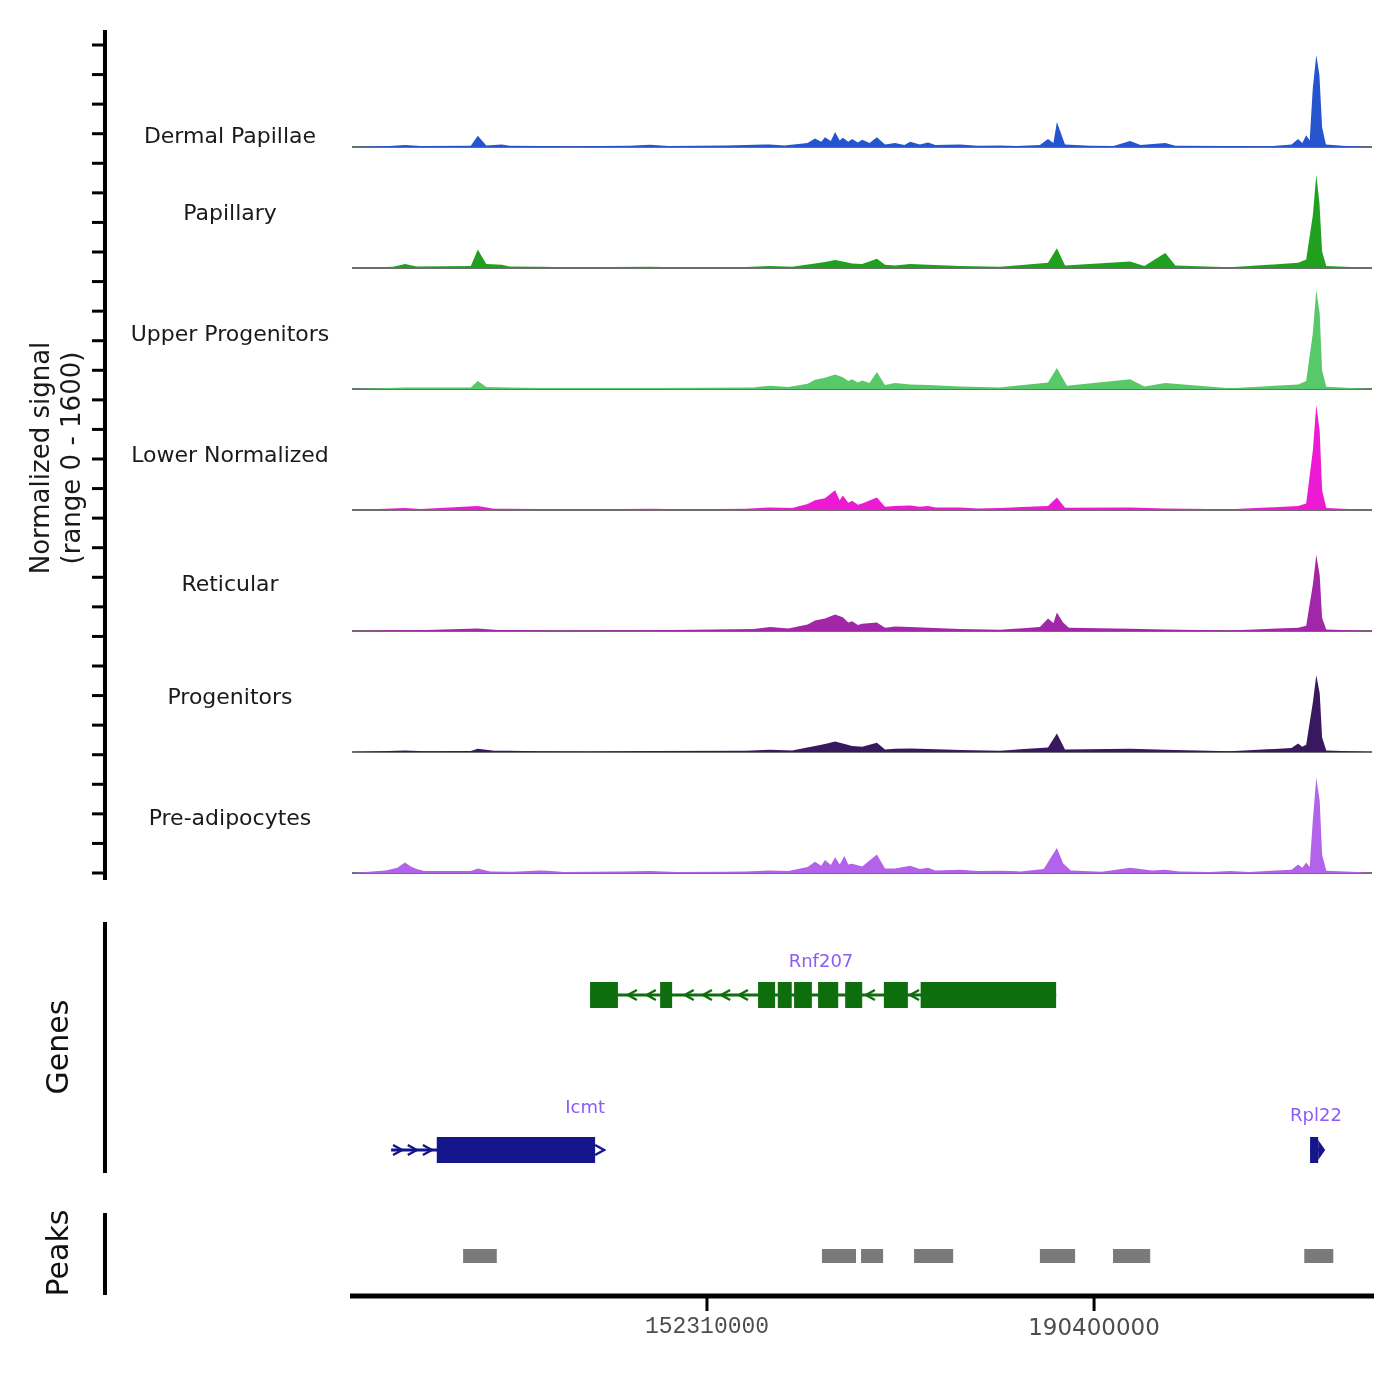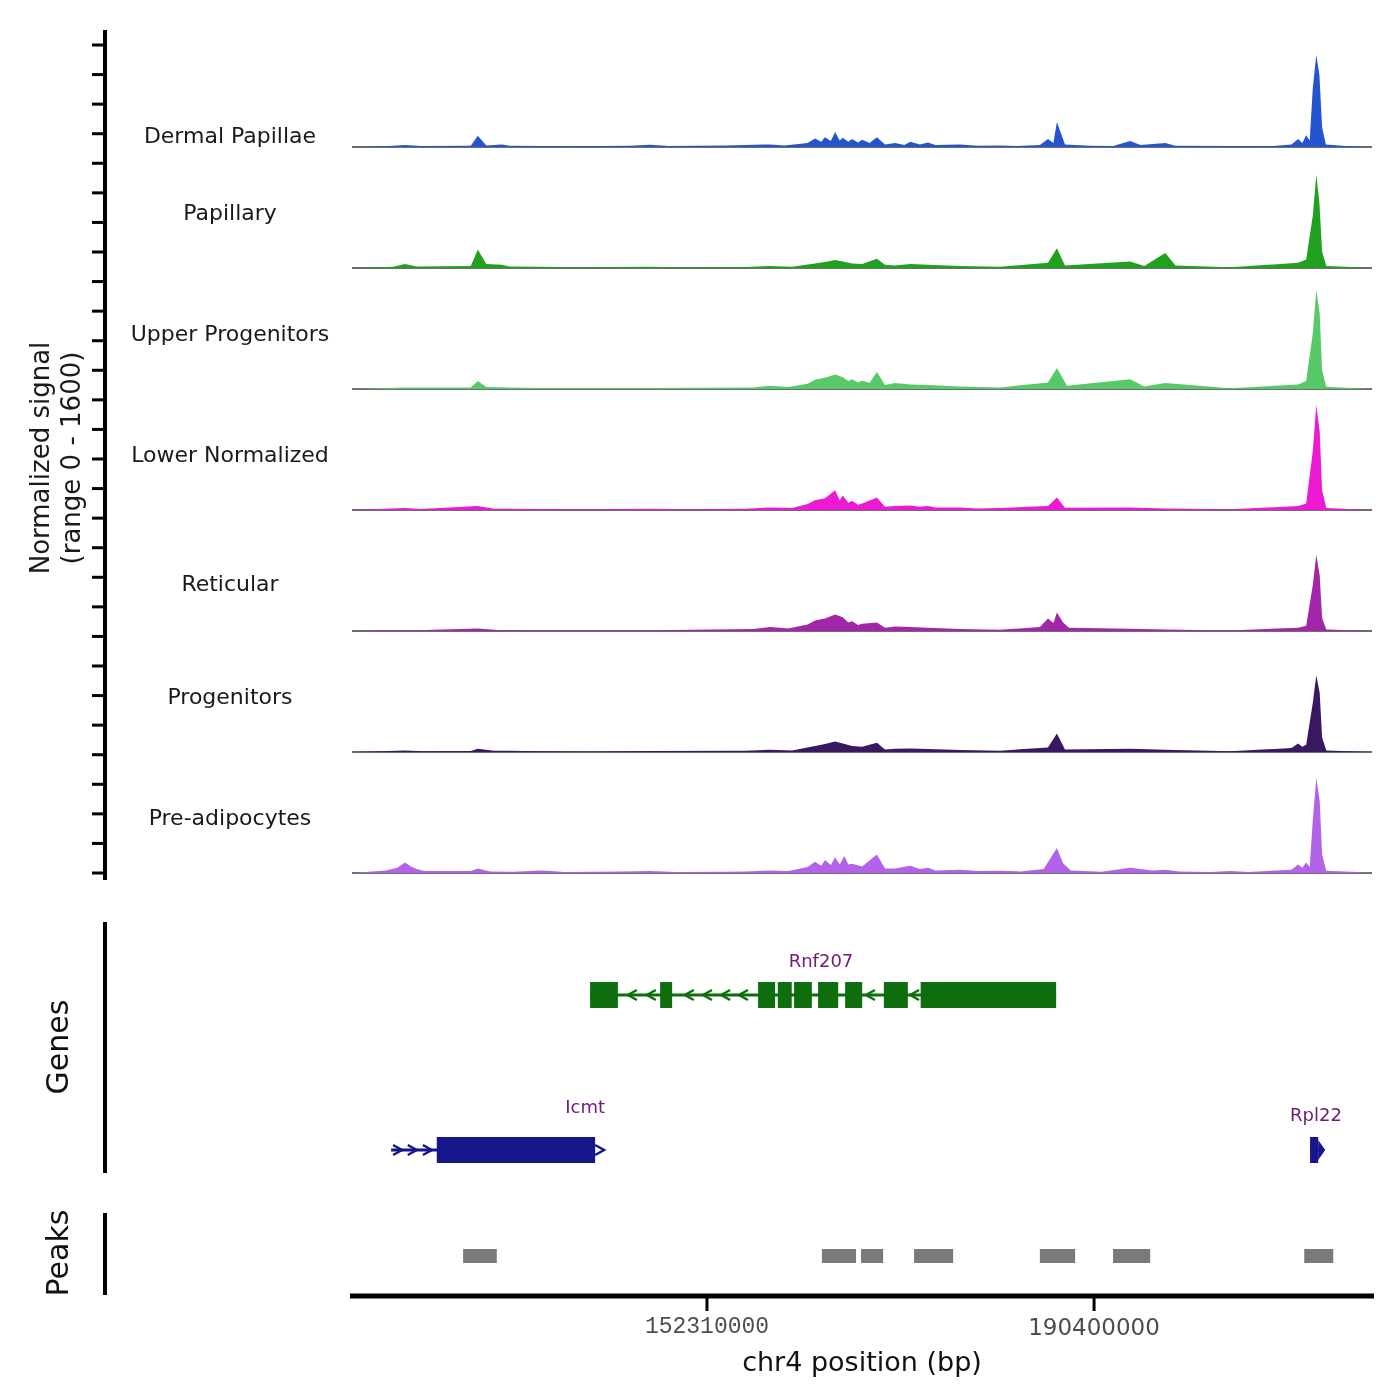--- a/index.html
+++ b/index.html
@@ -10,21 +10,21 @@
   .rot{position:absolute;transform:translate(-50%,-50%) rotate(-90deg);white-space:nowrap;}
   .ylab-block{text-align:center;font-size:26px;line-height:31px;color:#1a1a1a;}
   .section-label{font-size:30px;color:#111;}
   .track-label{position:absolute;left:65px;width:330px;text-align:center;
     font-size:22px;line-height:28px;color:#1a1a1a;}
   .xtick-label{position:absolute;width:200px;text-align:center;
     font-size:23px;color:#4d4d4d;}
   .x-title{position:absolute;width:500px;text-align:center;
     font-size:27px;color:#111;}
   .gene-label{position:absolute;width:220px;text-align:center;
-    font-size:18px;color:#701a75;}
+    font-size:18px;color:#8b5cf6;}
   svg{position:absolute;left:0;top:0;}
 </style>
 </head>
 <body>
 
 <div id="fig">
 
   <svg id="plot-svg" width="1400" height="1400">
       <line x1="105" y1="30" x2="105" y2="880" stroke="#000" stroke-width="4"></line>
       <line x1="92" y1="45" x2="105" y2="45" stroke="#000" stroke-width="3"></line>
@@ -131,15 +131,14 @@
       <div class="track-label" style="top: 804px;">Pre-adipocytes</div>
     </div>
 
   <div class="gene-label" style="left:711px;top:950px;">Rnf207</div>
   <div class="gene-label" style="left:385px;top:1096px;text-align:right;">Icmt</div>
   <div class="gene-label" style="left:1206px;top:1104px;">Rpl22</div>
 
   <div class="xtick-label" style="left:607px;top:1314px;font-family:Liberation Mono, monospace;">152310000</div>
   <div class="xtick-label" style="left:994px;top:1314px;">190400000</div>
 
-  <div class="x-title" style="left:612px;top:1346px;">chr4 position (bp)</div>
 
 </div>
 
 </body></html>

